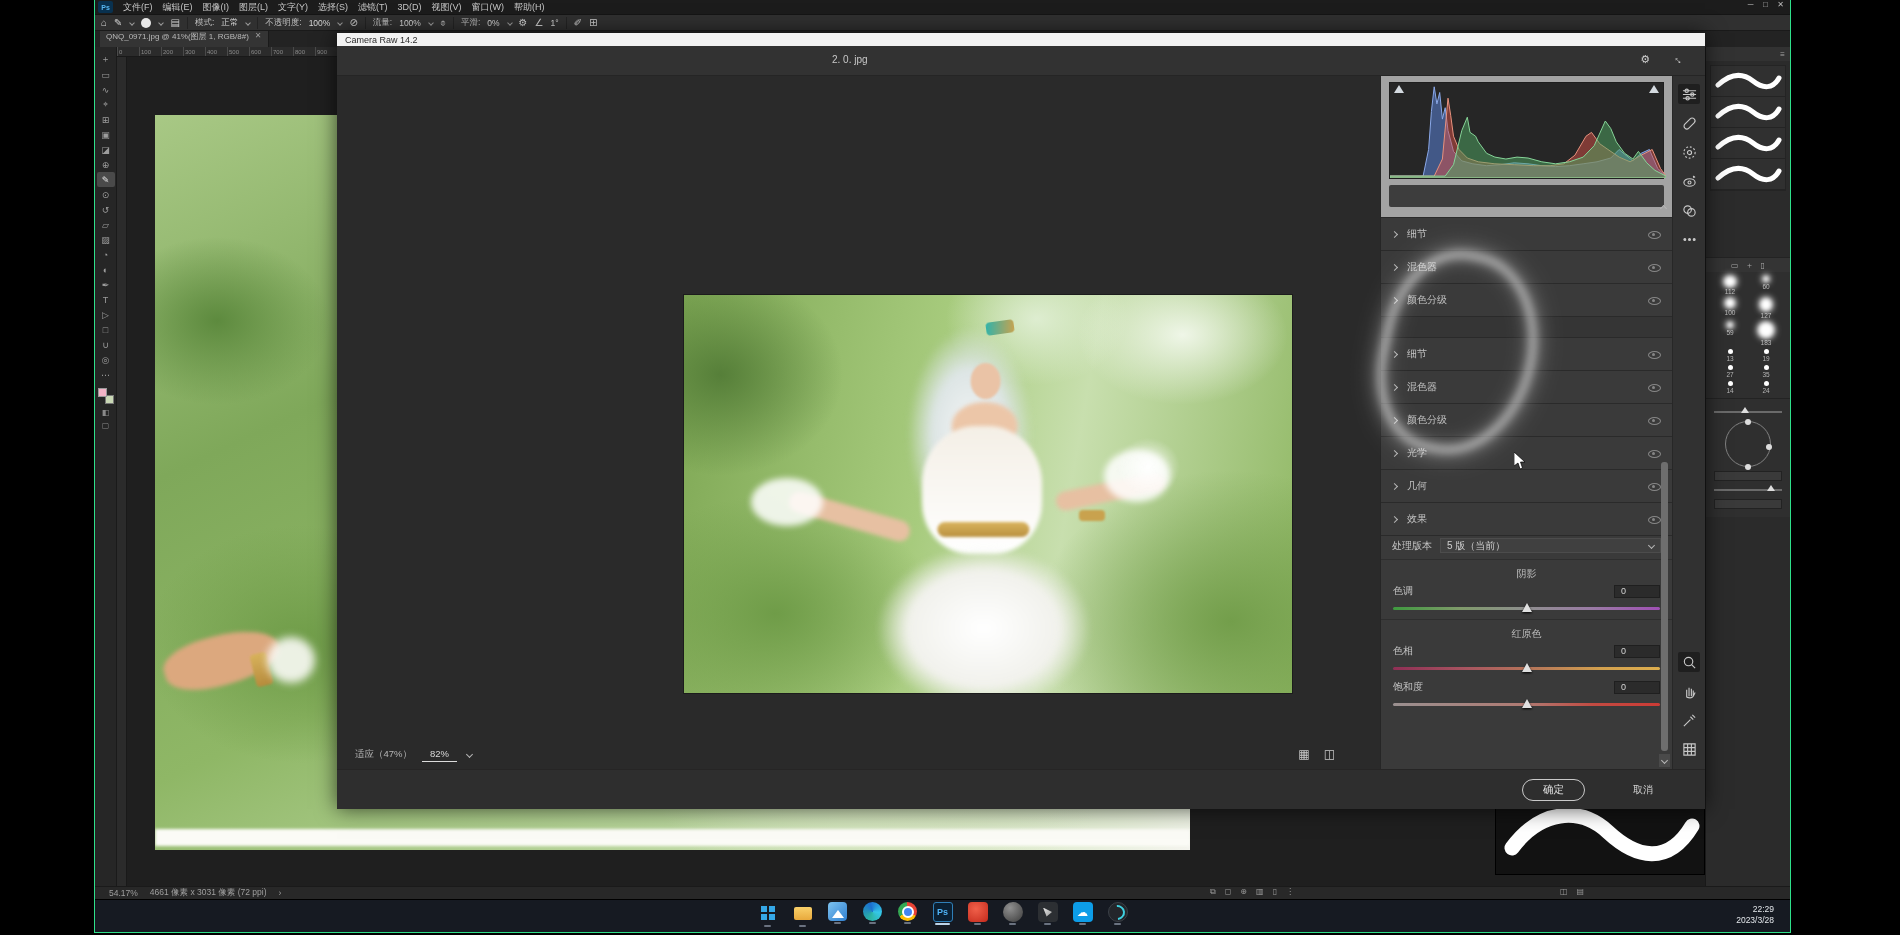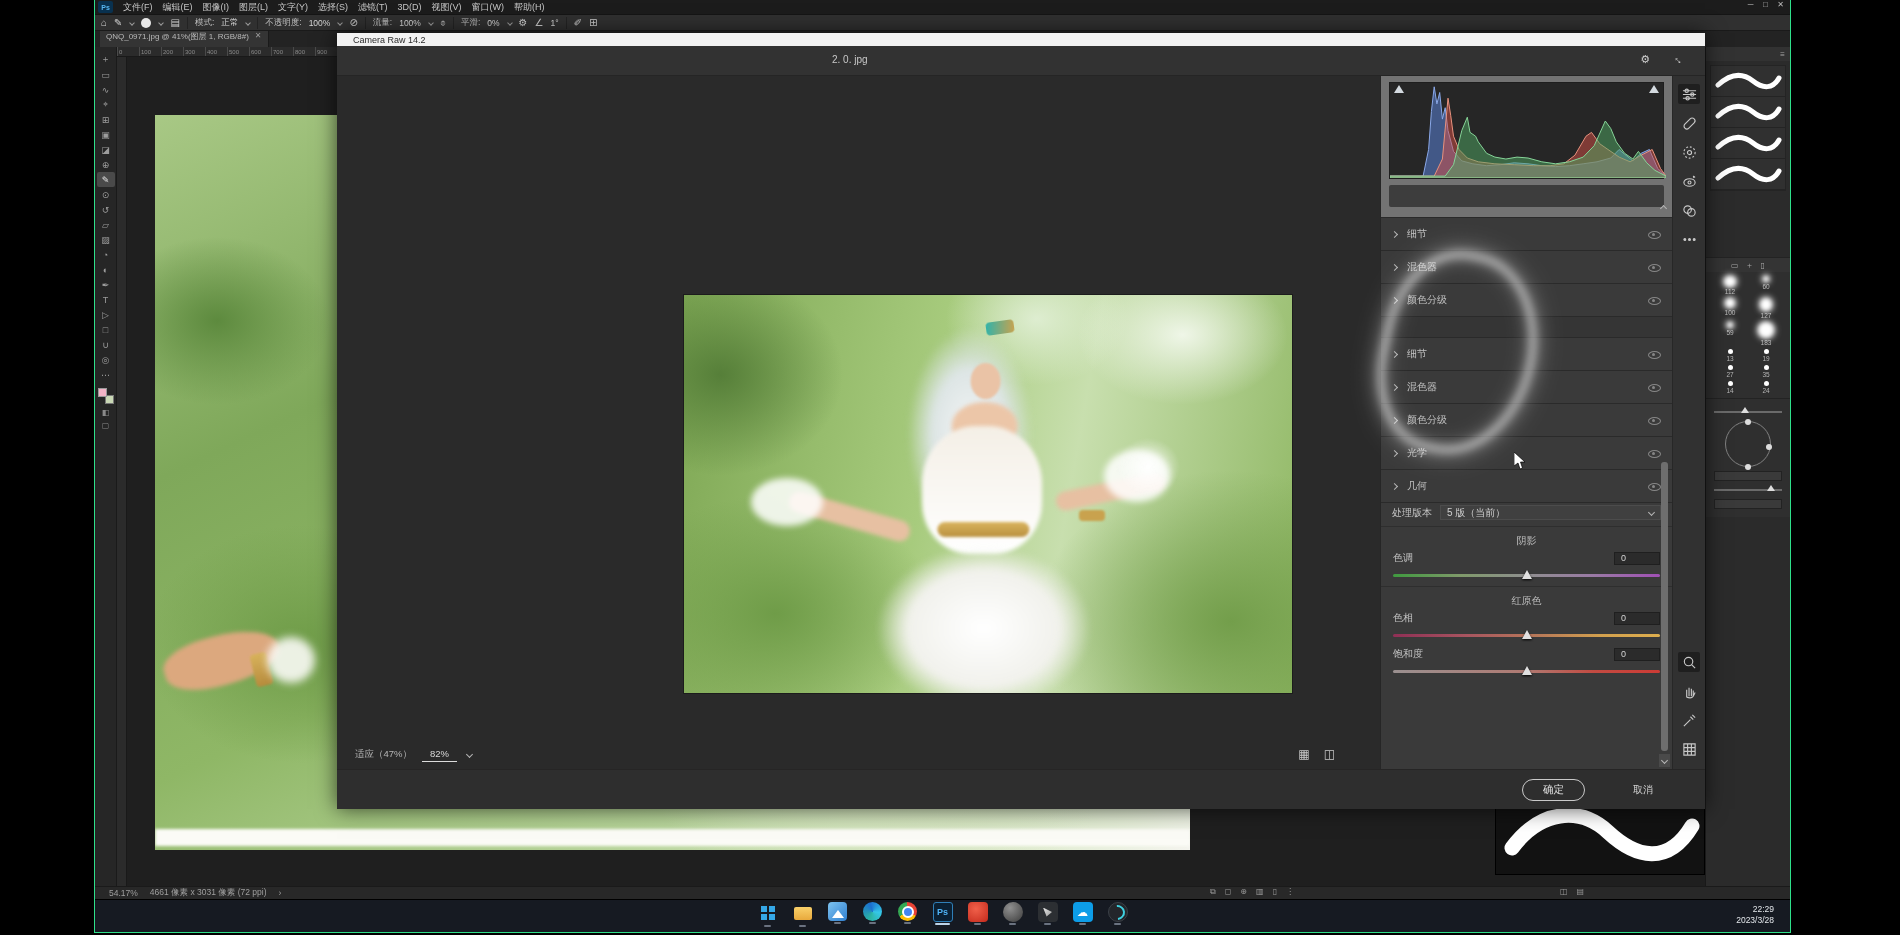--- a/index.html
+++ b/index.html
@@ -87,21 +87,21 @@
   
   .bicons{position:absolute;top:887px;display:flex;gap:9px;font-size:8px;color:#9a9a9a;z-index:12;}
 
   
   .statusbar{position:absolute;left:0;top:886px;right:0;height:13px;background:#282828;border-top:1px solid #1a1a1a;
     display:flex;align-items:center;font-size:8.5px;color:#9f9f9f;padding-left:14px;gap:12px;z-index:10;}
 
   
   .dialog{position:absolute;left:242px;top:33px;width:1368px;height:776px;background:#2e2e2e;z-index:40;
     box-shadow:0 0 20px rgba(0,0,0,.65);display:flex;flex-direction:column;}
-  .cr-titlebar{height:13px;background:#f2f2f2;color:#2b2b2b;font-size:9px;display:flex;align-items:center;padding-left:16px;}
+  .cr-titlebar{height:13px;background:#f2f2f2;color:#2b2b2b;font-size:9px;display:flex;align-items:center;padding-left:8px;}
   .cr-header{height:30px;background:#323232;border-bottom:1px solid #252525;position:relative;color:#c8c8c8;font-size:10px;}
   .cr-fname{position:absolute;left:495px;top:8px;}
   .cr-hico{position:absolute;top:7px;font-size:11px;color:#cfcfcf;}
   .cr-content{flex:1;display:flex;min-height:0;}
   .cr-preview{flex:1;background:#2a2a2a;position:relative;}
   .pv-bottom{position:absolute;left:0;right:0;bottom:0;height:30px;display:flex;align-items:center;color:#b5b5b5;
     font-size:9.5px;padding:0 45px 0 18px;gap:10px;}
   .zoom-box{border-bottom:1px solid #dcdcdc;padding:2px 8px;color:#d8d8d8;}
   .chev-d{display:inline-block;width:5px;height:5px;border-right:1.5px solid #b5b5b5;border-bottom:1.5px solid #b5b5b5;transform:rotate(45deg);}
   .chev-r{display:inline-block;width:5px;height:5px;border-right:1.5px solid #b5b5b5;border-bottom:1.5px solid #b5b5b5;transform:rotate(-45deg);}
@@ -130,21 +130,21 @@
   .p-skirt{left:50%;top:63%;width:215px;height:165px;transform:translateX(-52%);border-radius:50% 50% 20% 20%;
     background:radial-gradient(closest-side,#fff,#f1f1ec 70%,rgba(241,241,236,0));filter:blur(3px);}
   .p-arm-l{left:17%;top:53%;width:125px;height:21px;background:#e7c0a2;border-radius:12px;transform:rotate(16deg);filter:blur(2px);}
   .p-arm-r{left:61%;top:47%;width:110px;height:19px;background:#e7c0a2;border-radius:12px;transform:rotate(-12deg);filter:blur(2px);}
   .p-sleeve-l{left:11%;top:46%;width:72px;height:48px;background:rgba(255,255,255,.85);border-radius:50%;filter:blur(3px);}
   .p-sleeve-r{left:69%;top:39%;width:66px;height:52px;background:rgba(255,255,255,.85);border-radius:50%;filter:blur(3px);}
   .p-cuff{left:65%;top:54%;width:26px;height:11px;background:#c9a24e;border-radius:4px;filter:blur(1px);}
   .p-butterfly{left:71%;top:36%;width:64px;height:58px;background:radial-gradient(closest-side,rgba(255,255,255,.95),rgba(255,255,255,0));filter:blur(1px);}
 
   
-  .cr-panel{width:292px;background:#737373;border-left:1px solid #262626;position:relative;display:flex;flex-direction:column;
+  .cr-panel{width:292px;background:#a3a3a3;border-left:1px solid #262626;position:relative;display:flex;flex-direction:column;
     font-size:10px;color:#c3c3c3;overflow:hidden;justify-content:space-between;}
   .hist{margin:6px 8px 0;height:97px;background:#262626;border:1px solid #1e1e1e;position:relative;}
   .clip{position:absolute;top:2px;width:0;height:0;border-left:5px solid transparent;border-right:5px solid transparent;border-bottom:8px solid #d4dae0;}
   .hist-info{margin:6px 8px 0;height:22px;background:#3d3d3d;border-radius:2px;}
   .sections{margin-top:10px;}
   .sec-row{height:33px;border-top:1px solid #2a2a2a;display:flex;align-items:center;padding:0 11px;background:#3a3a3a;gap:10px;}
   .sec-spacer{height:21px;border-top:1px solid #2a2a2a;background:#353535;}
   .sec-label{flex:1;}
   .eye{position:relative;width:13px;height:13px;opacity:.5;flex:none;}
   .eye::before{content:"";position:absolute;left:0;top:3px;width:11px;height:6px;border:1px solid #d2d2d2;border-radius:50%;}
@@ -538,20 +538,25 @@
             <div class="sec-row">
               <span class="chev-r"></span>
               <span class="sec-label">光学</span>
               <span class="eye"></span>
             </div>
             <div class="sec-row">
               <span class="chev-r"></span>
               <span class="sec-label">几何</span>
               <span class="eye"></span>
             </div>
+            <div class="sec-row">
+              <span class="chev-r"></span>
+              <span class="sec-label">效果</span>
+              <span class="eye"></span>
+            </div>
           </div>
 
         <div class="calib">
           <div class="proc-row">
             <span>处理版本</span>
             <span class="proc-dd">
               <span>5 版（当前）</span>
               <span class="chev-d"></span>
             </span>
           </div>

